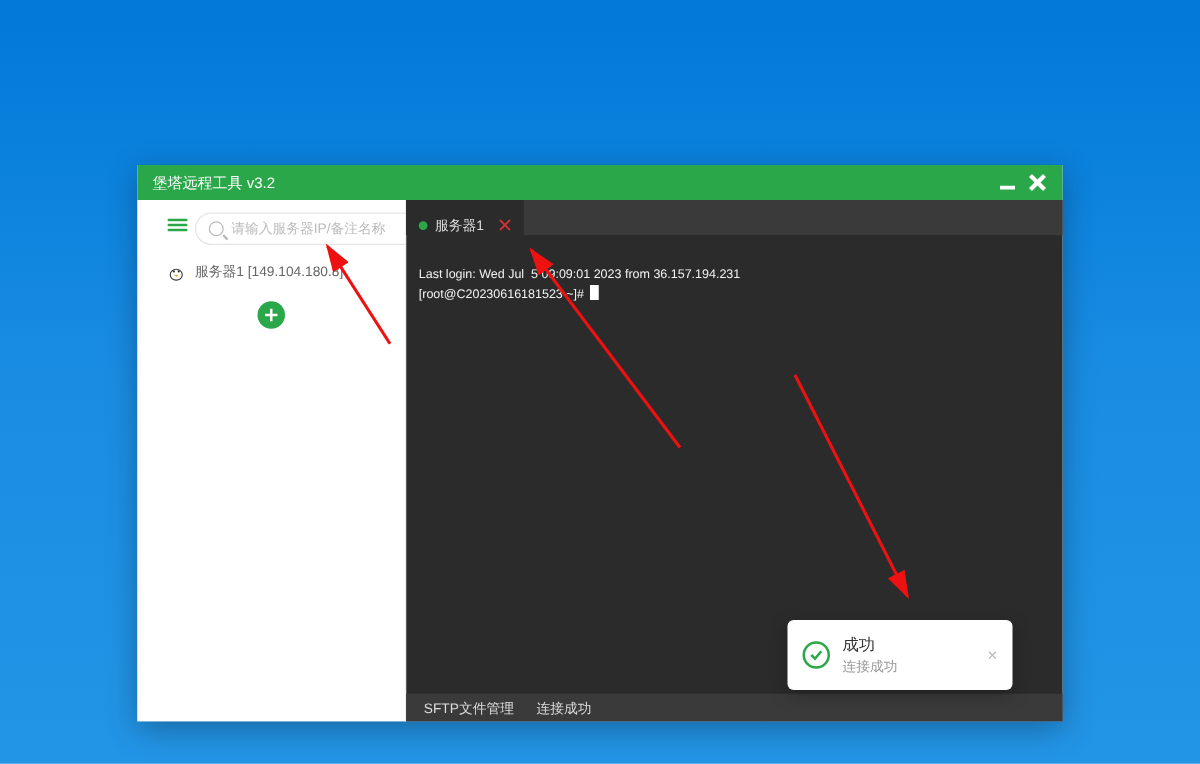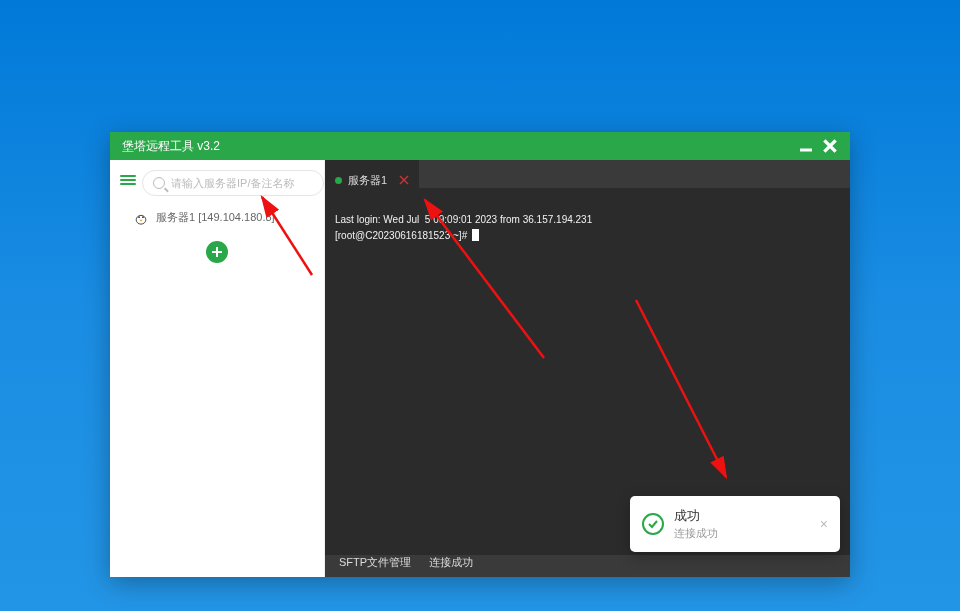--- a/index.html
+++ b/index.html
@@ -27,21 +27,21 @@
     .win-close svg { width: 18px; height: 18px; stroke-width: 3; }
     .body { flex: 1; display: flex; min-height: 0; }
 
     .sidebar {
       width: 215px; background: #fff;
       display: flex; flex-direction: column;
       border-right: 1px solid #eee;
     }
     .sidebar-top-row {
       display: flex; align-items: center; gap: 6px;
-      padding: 10px 10px 8px 10px;
+      padding: 10px 10px 8px 24px;
     }
     .list-icon { width: 16px; height: 12px; color:#2aa749; }
     .list-icon span{display:block;width:16px;height:2px;background:#2aa749;margin:2px 0;border-radius:1px;position:relative}
     .list-icon span::before{content:'';position:absolute;left:0;top:-4px;width:16px;height:2px;background:#2aa749;border-radius:1px}
     .list-icon span::after{content:'';position:absolute;left:0;top:4px;width:16px;height:2px;background:#2aa749;border-radius:1px}
     .search-wrap {
       flex:1; height: 26px; border:1px solid #e5e5e5; border-radius:13px;
       display:flex; align-items:center; padding:0 10px; gap:6px;
     }
     .search-icon{width:12px;height:12px;border:1.5px solid #bbb;border-radius:50%;position:relative}
@@ -68,28 +68,28 @@
     }
     .tab-dot{width:7px;height:7px;border-radius:50%;background:#2aa749}
     .tab-close{width:14px;height:14px;display:inline-flex;align-items:center;justify-content:center;margin-left:auto}
     .tab-close svg{width:10px;height:10px}
     .terminal{
       flex:1;padding:24px 10px;color:#f2f2f2;font-family:Consolas,"Courier New",monospace;
       font-size:10px;line-height:1.5;white-space:pre;overflow:hidden;position:relative;
     }
     .cursor-block{display:inline-block;width:7px;height:12px;background:#fff;vertical-align:-2px;margin-left:2px}
     .footer{
-      height:22px;background:#3a3a3a;display:flex;gap:18px;
+      height:22px;background:#3a3a3a;display:flex;align-items:center;gap:18px;
       padding:0 14px;color:#ddd;font-size:11px;
     }
     .footer span{cursor:pointer}
 
     .toast{
       position:absolute;left:520px;top:364px;
-      width:210px;height:56px;background:#fff;border-radius:5px;
+      width:180px;height:56px;background:#fff;border-radius:5px;
       box-shadow:0 4px 14px rgba(0,0,0,.25);
       display:flex;align-items:center;padding:0 12px;gap:10px;
     }
     .check-circle{width:22px;height:22px;border-radius:50%;border:2px solid #2aa749;display:flex;align-items:center;justify-content:center;color:#2aa749}
     .check-circle svg{width:12px;height:12px}
     .toast-body{flex:1}
     .toast-title{font-size:13px;color:#333;font-weight:500}
     .toast-sub{font-size:11px;color:#999;margin-top:1px}
     .toast-close{color:#bbb;font-size:14px;cursor:pointer}
 

